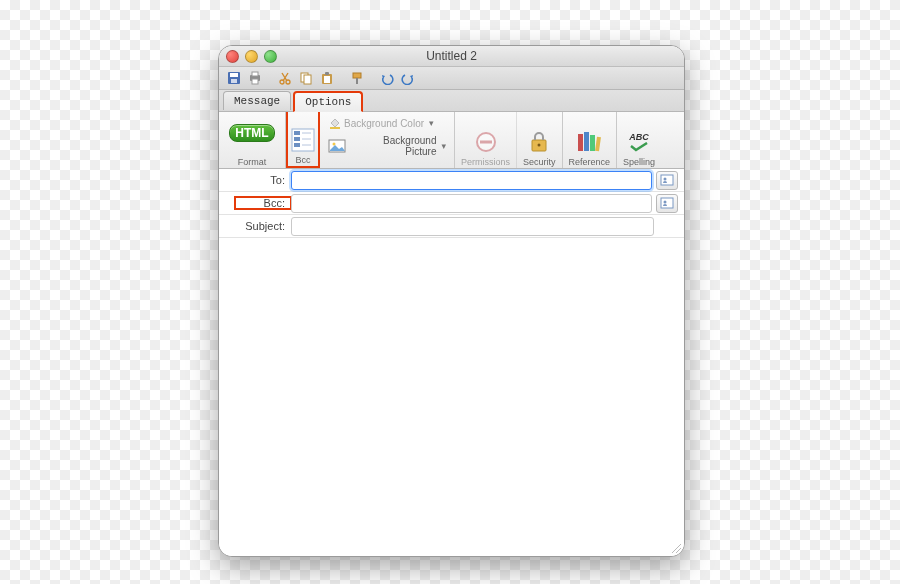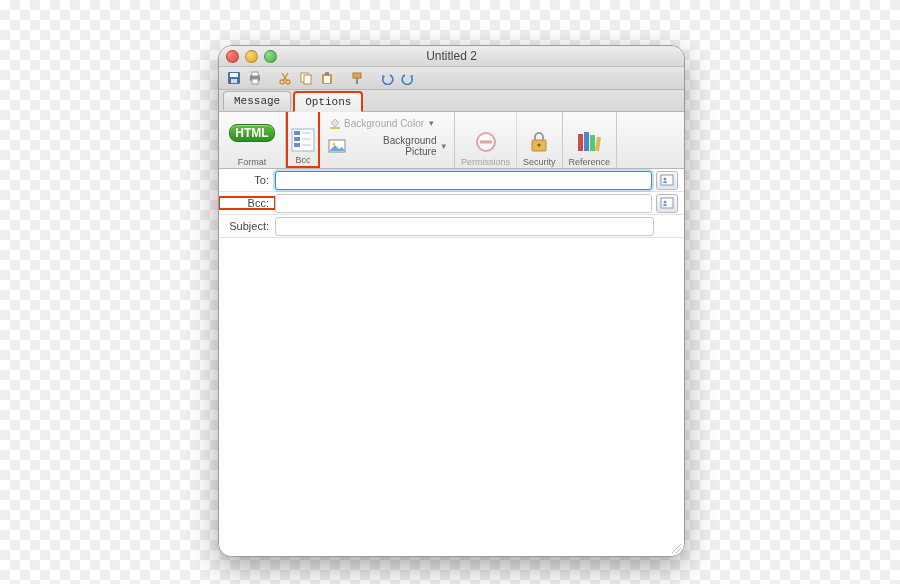--- a/index.html
+++ b/index.html
@@ -76,21 +76,21 @@
     border:1px solid #2b7a1b;box-shadow:inset 0 1px 0 rgba(255,255,255,.4);
     margin-bottom:2px;margin-top:6px;
   }
   .hlBcc{border-left:2px solid #e53b0a;border-right:2px solid #e53b0a;border-bottom:2px solid #e53b0a;
     box-sizing:border-box;}
   .bgcol-row{display:flex;align-items:center;gap:4px;font-size:10px;color:#a7a7a7;padding:1px 0;}
   .bgcol-icon{width:12px;height:12px;}
   .bgpic-row{display:flex;align-items:center;gap:4px;font-size:10px;color:#555;padding:1px 0;}
   .dropdown-caret{margin-left:1px;color:#777;font-size:9px;}
   .addr{background:#fff;}
-  .field{display:flex;align-items:center;border-bottom:1px solid #e3e3e3;height:22px;padding:0 6px 0 0;}
+  .field{display:flex;align-items:center;border-bottom:1px solid #e3e3e3;height:22px;padding:0 6px 0 16px;}
   .flabel{width:50px;text-align:right;padding-right:6px;font-size:11px;color:#444;}
   .finput{flex:1;height:17px;border:1px solid #b0c4de;border-radius:3px;padding:0 4px;font-size:11px;margin-right:4px;}
   .finput.active{border-color:#3b82f6;box-shadow:0 0 0 2px rgba(80,160,255,.35);}
   .finput.plain{border:1px solid #c9c9c9;}
   .contactbtn{width:20px;height:17px;border:1px solid #b8b8b8;border-radius:3px;
     background:linear-gradient(#fafafa,#e6e6e6);display:flex;align-items:center;justify-content:center;}
   .hlBccLabel{outline:2px solid #e53b0a;outline-offset:-1px;}
   .body-area{flex:1;background:#fff;}
   .window-resize{position:absolute;right:2px;bottom:2px;width:12px;height:12px;}
   svg{display:block;}
@@ -243,20 +243,29 @@
         <svg width="26" height="24">
             <rect x="2" y="4" width="5" height="17" fill="#c94f4f"></rect>
             <rect x="8" y="2" width="5" height="19" fill="#4f86c9"></rect>
             <rect x="14" y="5" width="5" height="16" fill="#4fc97a"></rect>
             <rect x="20" y="7" width="4" height="14" fill="#e0b94f" transform="rotate(8 22 14)"></rect>
           </svg>
       </div>
       <div class="glabel">Reference</div>
     </div>
 
+    <div class="rgroup last">
+      <div class="bigicon" style="flex-direction:column;">
+        <div style="font-size:9px;font-weight:bold;font-style:italic;color:#333;">ABC</div>
+        <svg width="20" height="10">
+            <path d="M2 4 L7 8 L18 1" fill="none" stroke="#3b9c4f" stroke-width="2.5"></path>
+          </svg>
+      </div>
+      <div class="glabel">Spelling</div>
+    </div>
   </div>
 
   <div class="addr">
     <div class="field">
       <div class="flabel">To:</div>
       <input class="finput active" style="">
       <div class="contactbtn">
         <svg width="14" height="12">
             <rect x="1" y="1" width="12" height="10" fill="#fff" stroke="#7b98c2"></rect>
             <circle cx="5" cy="5" r="1.5" fill="#7b98c2"></circle>

